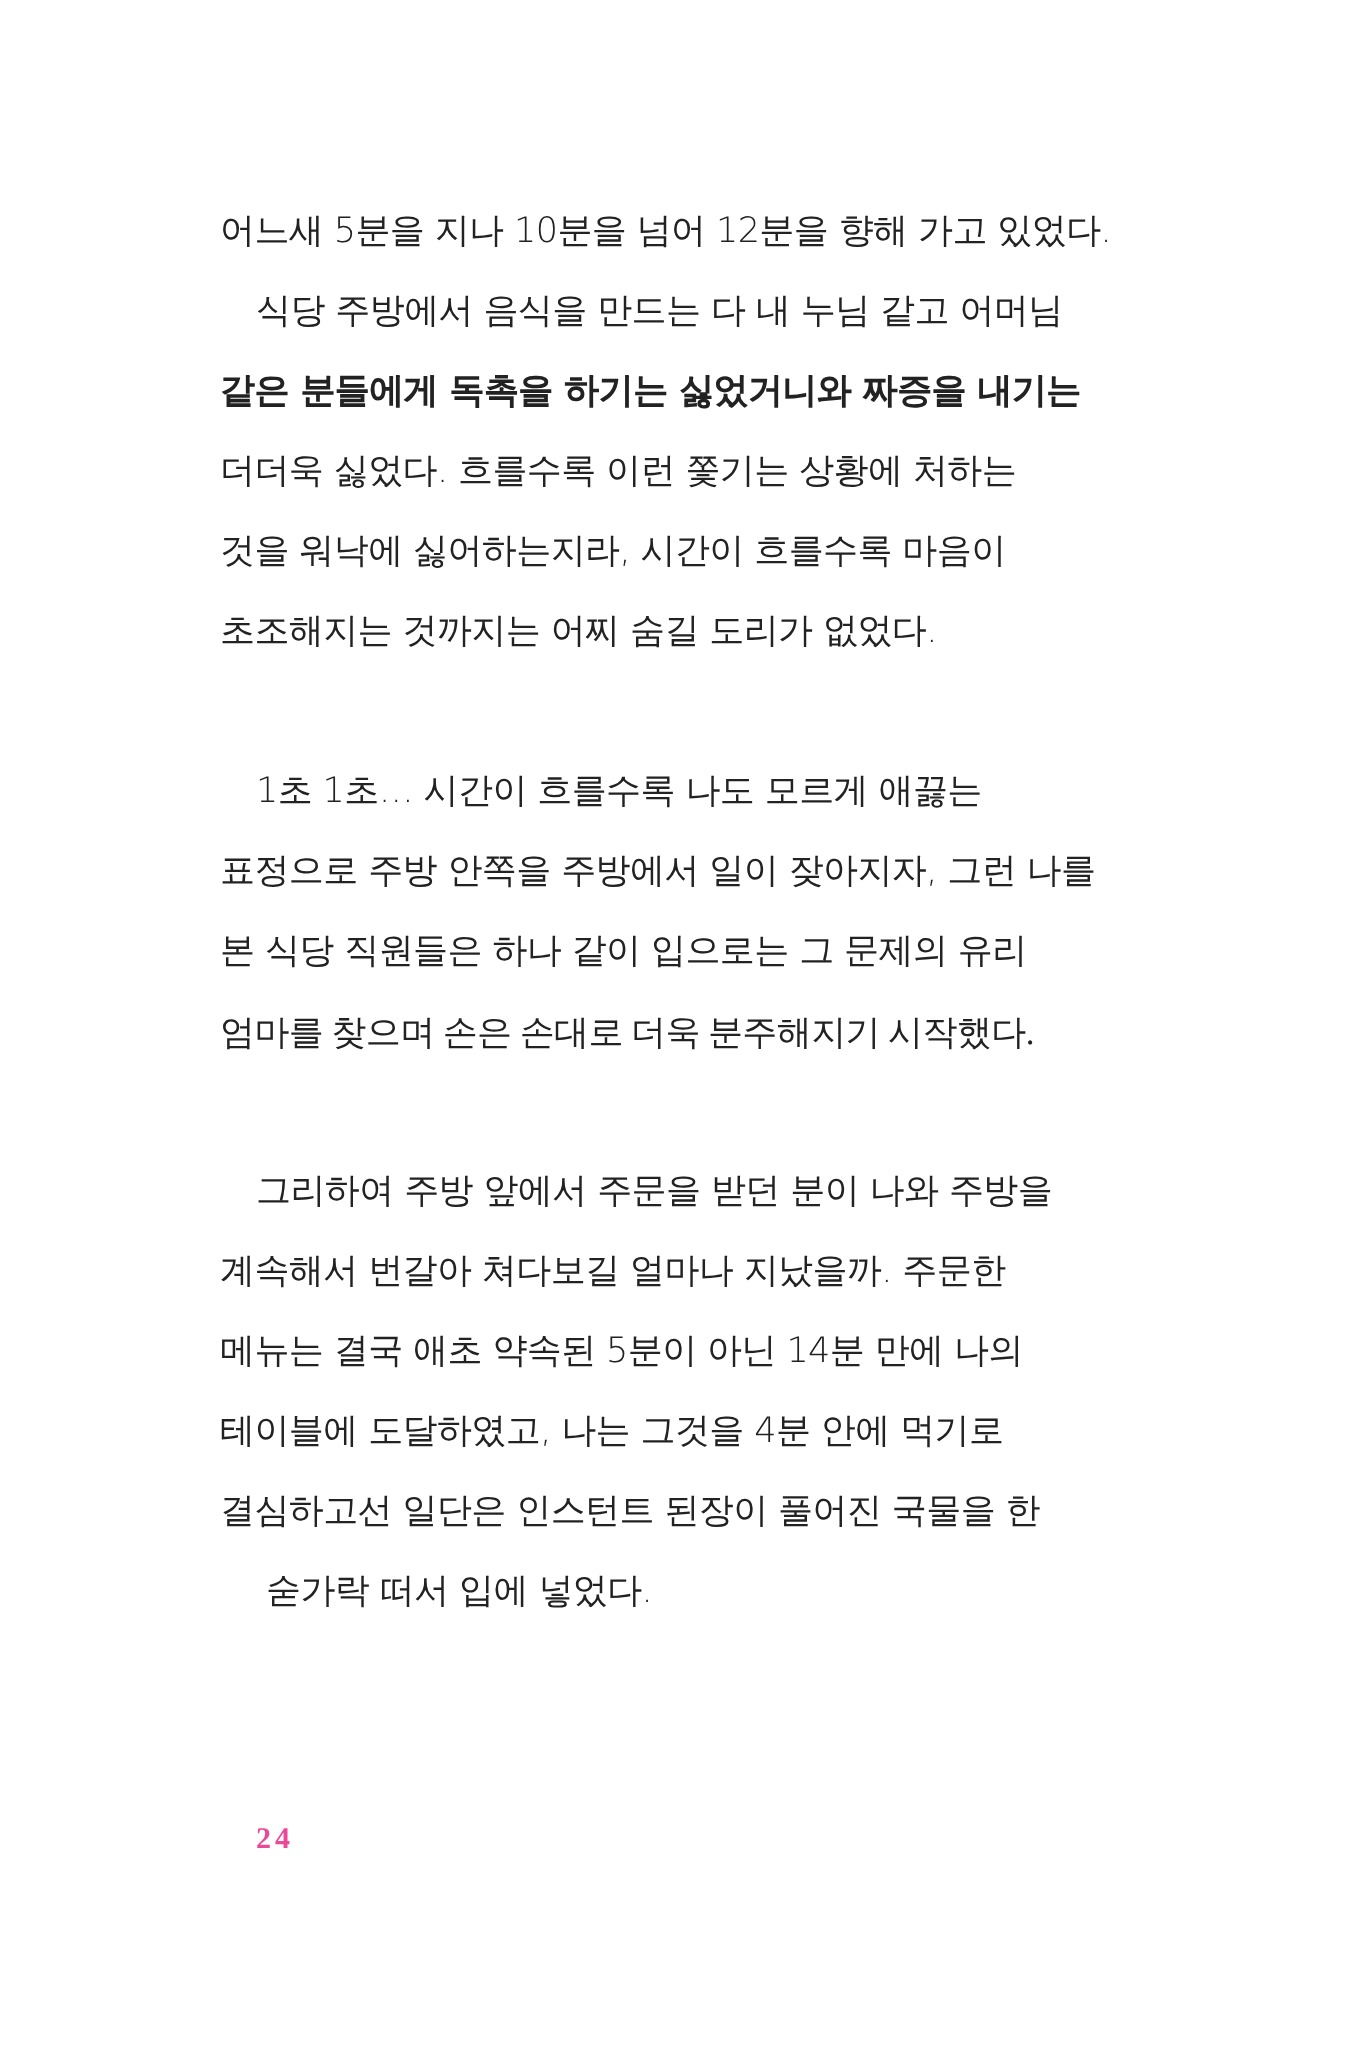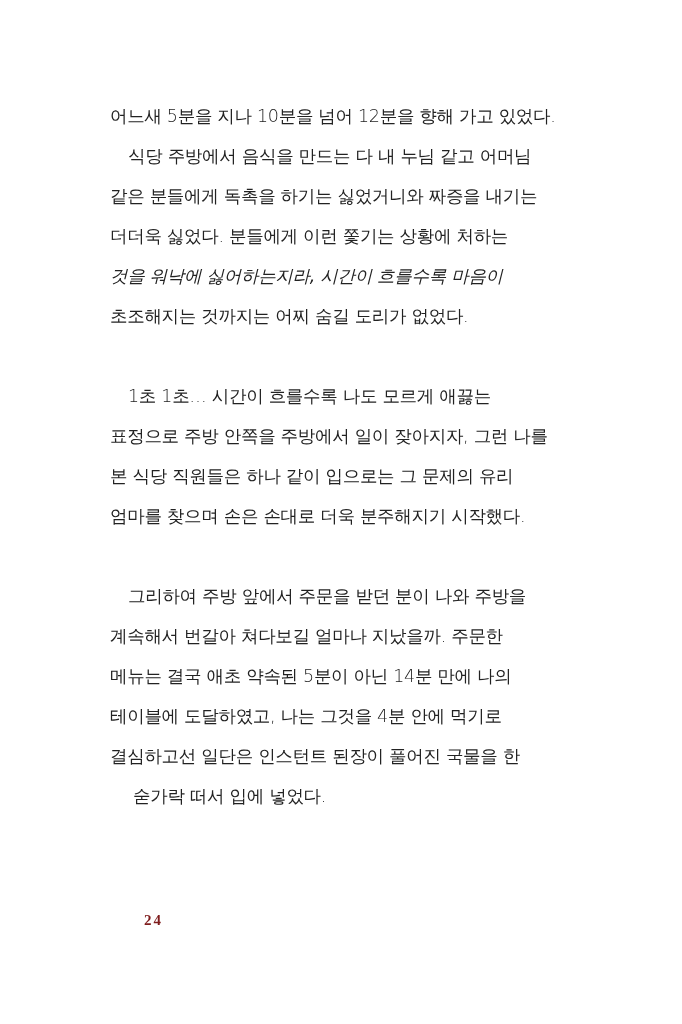--- a/index.html
+++ b/index.html
@@ -34,43 +34,42 @@
     }
     .line.indent { left: 124px; }
     .page-number {
       position: absolute;
       left: 124px;
       top: 912px;
       font-size: 15px;
       font-weight: bold;
       letter-spacing: 2px;
       font-family: "Liberation Serif", "DejaVu Serif", serif;
-      color: #7f1d1d;
-      margin-left: 16px;
+      color: #ec4899;
     }
   </style>
 </head>
 <body>
 
 <div class="page">
 
   <div>
     <div class="line" style="top:104px;">어느새 5분을 지나 10분을 넘어 12분을 향해 가고 있었다.</div>
     <div class="line indent" style="top:144px;">식당 주방에서 음식을 만드는 다 내 누님 같고 어머님</div>
-    <div class="line" style="top:184px;">같은 분들에게 독촉을 하기는 싫었거니와 짜증을 내기는</div>
-    <div class="line" style="top:224px;">더더욱 싫었다. 분들에게 이런 쫓기는 상황에 처하는</div>
-    <div class="line" style="top:264px;font-style:italic;">것을 워낙에 싫어하는지라, 시간이 흐를수록 마음이</div>
+    <div class="line" style="top:184px;font-weight:bold;">같은 분들에게 독촉을 하기는 싫었거니와 짜증을 내기는</div>
+    <div class="line" style="top:224px;">더더욱 싫었다. 흐를수록 이런 쫓기는 상황에 처하는</div>
+    <div class="line" style="top:264px;">것을 워낙에 싫어하는지라, 시간이 흐를수록 마음이</div>
     <div class="line" style="top:304px;">초조해지는 것까지는 어찌 숨길 도리가 없었다.</div>
   </div>
 
   <div>
     <div class="line indent" style="top:384px;">1초 1초… 시간이 흐를수록 나도 모르게 애끓는</div>
     <div class="line" style="top:424px;">표정으로 주방 안쪽을 주방에서 일이 잦아지자, 그런 나를</div>
     <div class="line" style="top:464px;">본 식당 직원들은 하나 같이 입으로는 그 문제의 유리</div>
-    <div class="line" style="top:504px;">엄마를 찾으며 손은 손대로 더욱 분주해지기 시작했다.</div>
+    <div class="line" style="top:504px;font-family:Liberation Serif, serif;">엄마를 찾으며 손은 손대로 더욱 분주해지기 시작했다.</div>
   </div>
 
   <div>
     <div class="line indent" style="top:584px;">그리하여 주방 앞에서 주문을 받던 분이 나와 주방을</div>
     <div class="line" style="top:624px;text-align:center;">계속해서 번갈아 쳐다보길 얼마나 지났을까. 주문한</div>
     <div class="line" style="top:664px;">메뉴는 결국 애초 약속된 5분이 아닌 14분 만에 나의</div>
     <div class="line" style="top:704px;">테이블에 도달하였고, 나는 그것을 4분 안에 먹기로</div>
     <div class="line" style="top:744px;text-align:right;">결심하고선 일단은 인스턴트 된장이 풀어진 국물을 한</div>
     <div class="line" style="top:784px;margin-left:23px;">숟가락 떠서 입에 넣었다.</div>
   </div>

